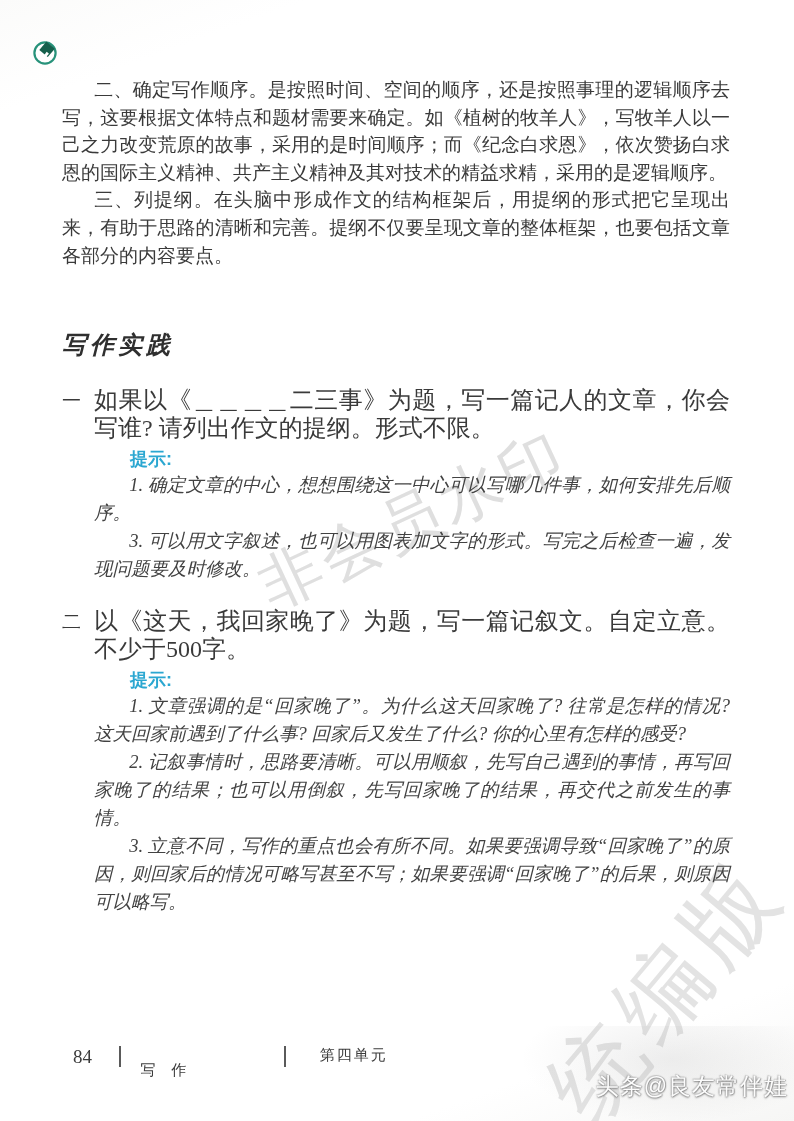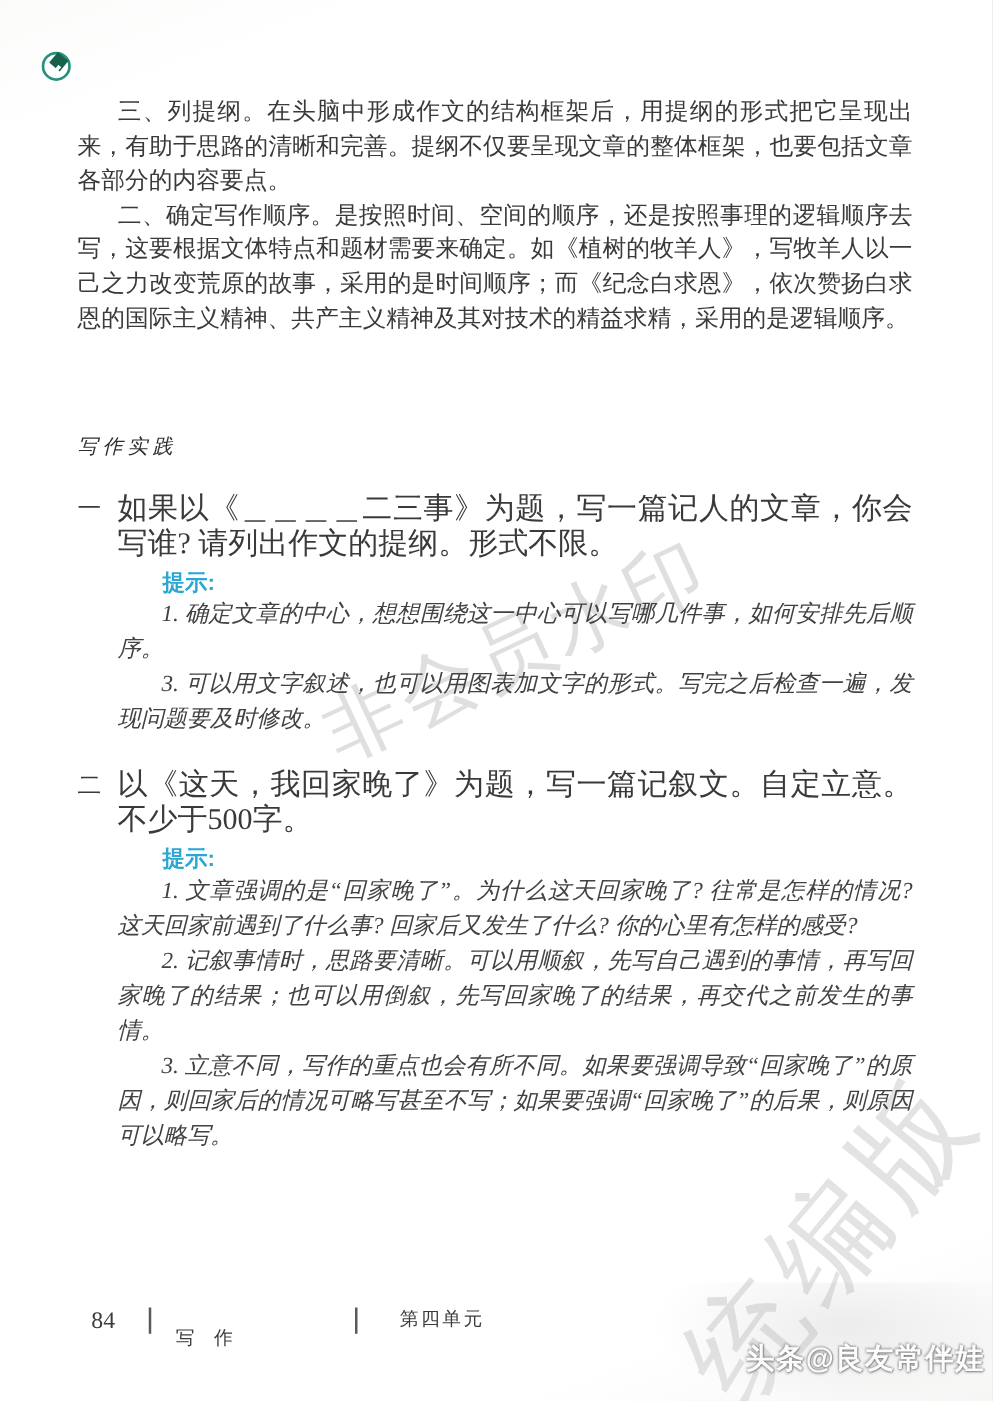--- a/index.html
+++ b/index.html
@@ -5,21 +5,21 @@
   html,body{margin:0;padding:0;background:#e9e9e9;}
   .page{
     position:relative;width:794px;height:1121px;margin:0 auto;
     background:linear-gradient(160deg,#fbfbfa 0%,#ffffff 8%,#ffffff 90%,#f6f6f5 100%);
     overflow:hidden;color:#3a3a3a;
     font-family:"Liberation Serif","DejaVu Serif",serif;
   }
   .logo{position:absolute;left:33px;top:40px;width:26px;height:26px;}
   .content{position:absolute;left:62px;top:76px;width:668px;}
   p.intro{margin:0;font-size:19px;line-height:27.6px;text-align:justify;text-indent:1.7em;}
-  .section-title{margin-top:78px;font-size:16px;font-weight:normal;font-style:italic;letter-spacing:4px;color:#2f2f2f;}
+  .section-title{margin-top:60px;font-size:24px;font-weight:bold;font-style:italic;letter-spacing:4px;color:#2f2f2f;}
   .exercise{display:flex;margin-top:26px;}
   .exercise.second{margin-top:24px;}
   .ex-marker{flex:none;width:32px;font-size:19px;line-height:27.6px;}
   .ex-body{flex:1;min-width:0;}
   .ex-prompt{margin:0;font-size:24px;line-height:27.6px;text-align:justify;}
   .hint-label{
     margin:4px 0 0 36px;font-size:18px;line-height:26px;font-weight:bold;
     color:#2ba7d1;font-family:"Liberation Sans","DejaVu Sans",sans-serif;
   }
   p.hint{margin:0;font-size:18.5px;line-height:27.9px;text-align:justify;text-indent:1.9em;font-style:italic;color:#424242;}
@@ -37,21 +37,21 @@
   }
   .wm-side{
     left:568px;top:1045px;font-size:92px;letter-spacing:10px;color:#e0e0e0;opacity:.9;
     transform:rotate(-50deg);transform-origin:left center;
   }
   .corner-shade{
     position:absolute;right:0;bottom:0;width:270px;height:95px;
     background:radial-gradient(ellipse at 55% 35%, rgba(150,150,150,.16), rgba(255,255,255,0) 72%);
   }
   .wm-corner{
-    right:6px;top:1071px;font-size:23px;font-weight:bold;letter-spacing:1px;color:#fcfcfc;
+    right:6px;top:1071px;font-size:23px;font-weight:normal;letter-spacing:1px;color:#fcfcfc;
     font-family:"Liberation Sans","DejaVu Sans",sans-serif;
     text-shadow:0 1px 2px rgba(110,110,110,.95), 1px 0 1px rgba(140,140,140,.7), -1px -1px 1px rgba(170,170,170,.5);
     text-align:center;
   }
 </style>
 </head>
 <body>
 
 <div class="page">
 
@@ -60,22 +60,22 @@
       <circle cx="12" cy="13" r="10.6" fill="#ffffff" stroke="#27927a" stroke-width="2.2"></circle>
       <rect x="8.6" y="3.8" width="11" height="11" fill="#16604c" transform="rotate(40 14 9.3)"></rect>
       <path d="M10.3 16.2 l3.4-4.5 2.3 2.1 -3.9 4.1 z" fill="#ffffff"></path>
     </svg>
   </div>
 
   <div class="wm wm-center">非会员水印</div>
   <div class="wm wm-side">统编版</div>
 
   <div class="content">
+    <p class="intro">二、确定写作顺序。是按照时间、空间的顺序，还是按照事理的逻辑顺序去写，这要根据文体特点和题材需要来确定。如《植树的牧羊人》，写牧羊人以一己之力改变荒原的故事，采用的是时间顺序；而《纪念白求恩》，依次赞扬白求恩的国际主义精神、共产主义精神及其对技术的精益求精，采用的是逻辑顺序。</p>
     <p class="intro">三、列提纲。在头脑中形成作文的结构框架后，用提纲的形式把它呈现出来，有助于思路的清晰和完善。提纲不仅要呈现文章的整体框架，也要包括文章各部分的内容要点。</p>
-    <p class="intro">二、确定写作顺序。是按照时间、空间的顺序，还是按照事理的逻辑顺序去写，这要根据文体特点和题材需要来确定。如《植树的牧羊人》，写牧羊人以一己之力改变荒原的故事，采用的是时间顺序；而《纪念白求恩》，依次赞扬白求恩的国际主义精神、共产主义精神及其对技术的精益求精，采用的是逻辑顺序。</p>
 
     <div class="section-title">写作实践</div>
 
     <div class="exercise">
       <div class="ex-marker">一</div>
       <div class="ex-body">
         <p class="ex-prompt">如果以《＿＿＿＿二三事》为题，写一篇记人的文章，你会写谁? 请列出作文的提纲。形式不限。</p>
         <div class="hint-label">提示:</div>
         <p class="hint">1. 确定文章的中心，想想围绕这一中心可以写哪几件事，如何安排先后顺序。</p>
         <p class="hint">3. 可以用文字叙述，也可以用图表加文字的形式。写完之后检查一遍，发现问题要及时修改。</p>

